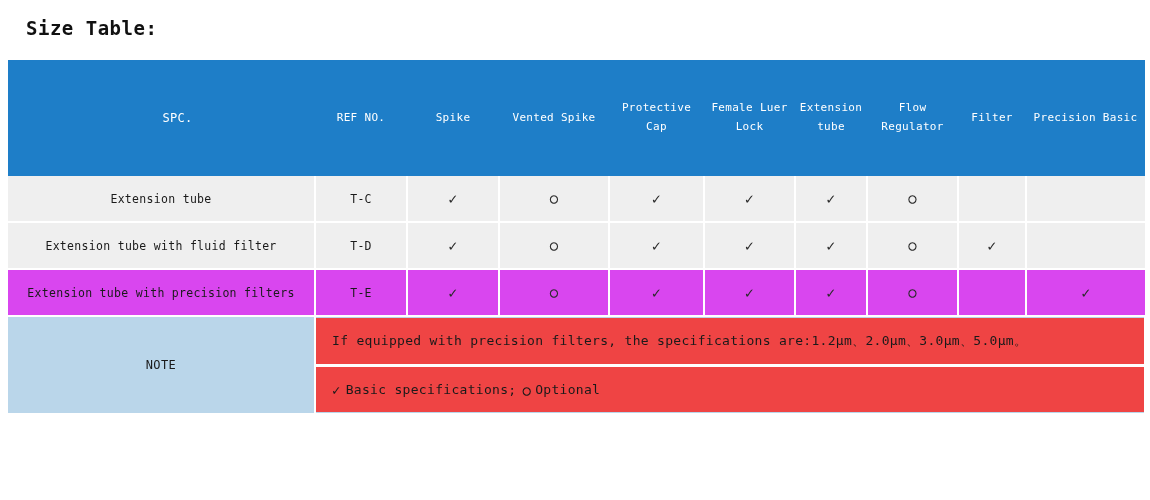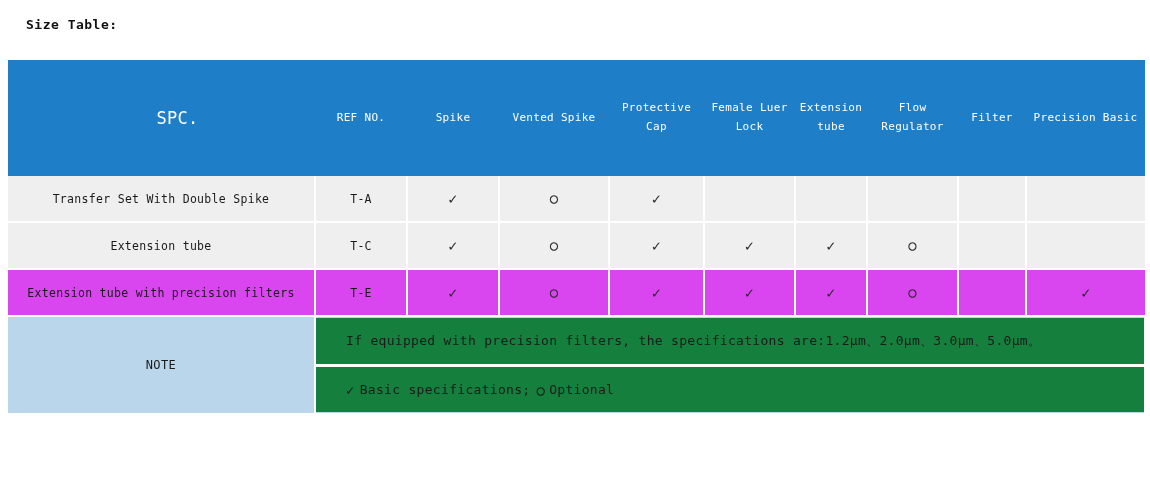--- a/index.html
+++ b/index.html
@@ -12,21 +12,21 @@
     height: 500px;
     overflow: hidden;
     font-family: "DejaVu Sans Mono", "Liberation Mono", monospace;
     color: #222222;
   }
 
   .page-title {
     position: absolute;
     left: 26px;
     top: 17px;
-    font-size: 13px;
+    font-size: 19px;
     font-weight: bold;
     letter-spacing: 0.5px;
     color: #111111;
     white-space: nowrap;
   }
 
   .table-wrap {
     position: absolute;
     left: 8px;
     top: 60px;
@@ -53,21 +53,21 @@
   thead th {
     background: #1e7ec8;
     color: #ffffff;
     height: 116px;
     font-size: 11px;
     line-height: 1.7;
     letter-spacing: 0.3px;
     border-right: 2px solid #ffffff;
   }
   thead th:last-child { border-right: none; }
-  thead th.spc-head { font-size: 17px; padding-left: 32px; }
+  thead th.spc-head { font-size: 12px; padding-left: 32px; }
 
   
   tbody tr.data-row td {
     background: #efefef;
     height: 45px;
     border-bottom: 2px solid #ffffff;
     border-right: 2px solid #ffffff;
     font-size: 11.5px;
     letter-spacing: 0.3px;
   }
@@ -113,25 +113,25 @@
   td.note-label {
     height: 96px;
     font-size: 12px;
     font-weight: bold;
     color: #1a1a1a;
     letter-spacing: 0.4px;
   }
   td.note-body { padding: 0; }
 
   .note-line {
-    background: #15803d;
+    background: #ef4444;
     height: 45px;
     display: flex;
     align-items: center;
-    padding-left: 30px;
+    padding-left: 16px;
     font-size: 13px;
     letter-spacing: 0.3px;
     color: #1a1a1a;
     white-space: nowrap;
   }
   .note-line.first { border-bottom: 3px solid #ffffff; height: 46px; }
 
   .legend-check {
     font-size: 14px;
     font-weight: bold;
@@ -173,47 +173,47 @@
         <th>Female Luer Lock</th>
         <th>Extension tube</th>
         <th>Flow Regulator</th>
         <th>Filter</th>
         <th>Precision Basic</th>
       </tr>
     </thead>
 
     <tbody>
 
-      <tr class="data-row">
-        <td class="spc-cell">Transfer Set With Double Spike</td>
-        <td class="ref-cell">T-A</td>
-        <td><span class="mark mark-check">✓</span></td>
-        <td><span class="mark mark-circle">○</span></td>
-        <td><span class="mark mark-check">✓</span></td>
-        <td></td>
-        <td></td>
-        <td></td>
-        <td></td>
-        <td></td>
-      </tr>
 
 
       <tr class="data-row">
         <td class="spc-cell">Extension tube</td>
         <td class="ref-cell">T-C</td>
         <td><span class="mark mark-check">✓</span></td>
         <td><span class="mark mark-circle">○</span></td>
         <td><span class="mark mark-check">✓</span></td>
         <td><span class="mark mark-check">✓</span></td>
         <td><span class="mark mark-check">✓</span></td>
         <td><span class="mark mark-circle">○</span></td>
         <td></td>
         <td></td>
       </tr>
 
+      <tr class="data-row">
+        <td class="spc-cell">Extension tube with fluid filter</td>
+        <td class="ref-cell">T-D</td>
+        <td><span class="mark mark-check">✓</span></td>
+        <td><span class="mark mark-circle">○</span></td>
+        <td><span class="mark mark-check">✓</span></td>
+        <td><span class="mark mark-check">✓</span></td>
+        <td><span class="mark mark-check">✓</span></td>
+        <td><span class="mark mark-circle">○</span></td>
+        <td><span class="mark mark-check">✓</span></td>
+        <td></td>
+      </tr>
 
       <tr class="data-row highlight">
         <td class="spc-cell">Extension tube with precision filters</td>
         <td class="ref-cell">T-E</td>
         <td><span class="mark mark-check">✓</span></td>
         <td><span class="mark mark-circle">○</span></td>
         <td><span class="mark mark-check">✓</span></td>
         <td><span class="mark mark-check">✓</span></td>
         <td><span class="mark mark-check">✓</span></td>
         <td><span class="mark mark-circle">○</span></td>

